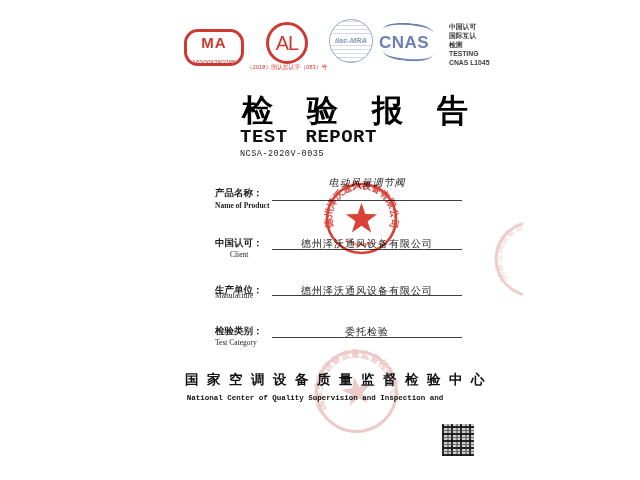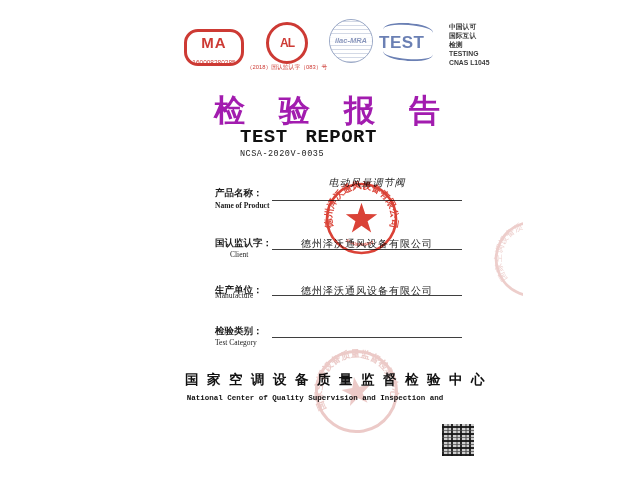--- a/index.html
+++ b/index.html
@@ -18,41 +18,41 @@
   }
 
   
   .cma-box { left:184px; top:29px; width:60px; height:37px; border:3px solid #cd3a34;
     border-radius:14px; text-align:center; z-index:1; }
   .cma-box .letters { font-size:15px; font-weight:700; color:#cd3a34; line-height:21px; letter-spacing:1px; }
   .cma-number { left:178px; top:59px; width:72px; text-align:center; font-size:6.5px; color:#cd3a34; z-index:1; }
 
   .cal-circle { left:266px; top:22px; width:42px; height:42px; border:3px solid #cd3a34;
     border-radius:50%; text-align:center; z-index:1; }
-  .cal-circle .letters { font-size:12px; font-weight:700; color:#cd3a34; line-height:36px; letter-spacing:-1px; }
+  .cal-circle .letters { font-size:20px; font-weight:400; color:#cd3a34; line-height:36px; letter-spacing:-1px; }
   .cal-caption { left:244px; top:63px; width:86px; text-align:center; font-size:5.8px; color:#cd3a34; z-index:1; }
 
   .ilac-circle { left:329px; top:19px; width:44px; height:44px; border:1.5px solid #9aa8c6;
     border-radius:50%; overflow:hidden; z-index:1;
     background-image:repeating-linear-gradient(0deg, rgba(140,155,190,.38) 0 1px, transparent 1px 4px);font-style:italic; }
   .ilac-label { position:absolute; left:0; top:16px; width:100%; text-align:center;
     font-size:7.5px; font-weight:700; color:#8a97bd; background:rgba(255,255,255,.88); }
 
   .cnas-logo { left:379px; top:31px; width:58px; height:24px; z-index:1; }
   .cnas-logo .letters { font-size:17px; font-weight:700; color:#6b80b4; letter-spacing:.5px; line-height:24px; }
   .cnas-arc { position:absolute; width:50px; height:16px; border-radius:50%; }
   .cnas-arc.top { top:-8px; left:4px; border-top:2.5px solid #6b80b4; transform:rotate(4deg); }
   .cnas-arc.bottom { bottom:-6px; left:4px; border-bottom:2.5px solid #6b80b4; transform:rotate(4deg); }
 
   .cnas-lines { left:449px; top:22px; width:64px; z-index:1; }
   .cnas-lines div { font-size:6.8px; font-weight:700; color:#3a3a3a; line-height:9px; }
 
   
-  .title-cn { left:214px; top:90px; font-size:31px; font-weight:700; letter-spacing:34px;
-    white-space:nowrap; color:#a21caf; z-index:1; }
+  .title-cn { left:242px; top:90px; font-size:31px; font-weight:700; letter-spacing:34px;
+    white-space:nowrap; color:#000000; z-index:1; }
   .title-en { left:240px; top:126px; width:196px; text-align:left; font-family:"Liberation Mono", monospace;
     font-size:19px; font-weight:700; word-spacing:6px; letter-spacing:.5px; color:#111; z-index:1; }
   .report-no { left:240px; top:149px; width:196px; text-align:left; font-family:"Liberation Mono", monospace;
     font-size:8.5px; color:#222; letter-spacing:.5px; z-index:1; }
 
   
   .label-cn { left:215px; width:70px; font-size:9.5px; font-weight:600; white-space:nowrap; z-index:1; }
   .label-en { left:215px; width:80px; font-size:7.5px; font-family:"Liberation Serif", serif;
     color:#222; white-space:nowrap; z-index:1; }
   .field-line { left:272px; width:190px; border-bottom:1px solid #3f3f3f; height:0; z-index:1; }
@@ -102,52 +102,53 @@
     <div class="letters">AL</div>
   </div>
   <div class="abs cal-caption">（2018）国认监认字（083）号</div>
 
   <div class="abs ilac-circle">
     <div class="ilac-label">ilac-MRA</div>
   </div>
 
   <div class="abs cnas-logo">
     <span class="cnas-arc top"></span>
-    <div class="letters">TEST</div>
+    <div class="letters">CNAS</div>
     <span class="cnas-arc bottom"></span>
   </div>
 
   <div class="abs cnas-lines">
     <div>中国认可</div>
     <div>国际互认</div>
     <div>检测</div>
     <div>TESTING</div>
     <div>CNAS L1045</div>
   </div>
 
   <div class="abs title-cn">检验报告</div>
   <div class="abs title-en">TEST REPORT</div>
   <div class="abs report-no">NCSA-2020V-0035</div>
 
   <div class="abs label-cn r1-cn">产品名称：</div>
   <div class="abs field-value r1-val">电动风量调节阀</div>
   <div class="abs field-line r1-line"></div>
   <div class="abs label-en r1-en">Name of Product</div>
 
-  <div class="abs label-cn r2-cn">国认监认字：</div>
+  <div class="abs label-cn r2-cn">中国认可：</div>
   <div class="abs field-value r2-val">德州泽沃通风设备有限公司</div>
   <div class="abs field-line r2-line"></div>
   <div class="abs label-en r2-en">Client</div>
 
   <div class="abs label-cn r3-cn">生产单位：</div>
   <div class="abs field-value r3-val">德州泽沃通风设备有限公司</div>
   <div class="abs field-line r3-line"></div>
   <div class="abs label-en r3-en">Manufacture</div>
 
   <div class="abs label-cn r4-cn">检验类别：</div>
+  <div class="abs field-value r4-val">委托检验</div>
   <div class="abs field-line r4-line"></div>
   <div class="abs label-en r4-en">Test Category</div>
 
   <div class="abs footer-cn">国家空调设备质量监督检验中心</div>
   <div class="abs footer-en1">National Center of Quality Supervision and Inspection and</div>
 
   <div class="abs qr"></div>
 
   <svg class="abs stamp stamp-company" viewBox="0 0 100 100">
     <defs>

